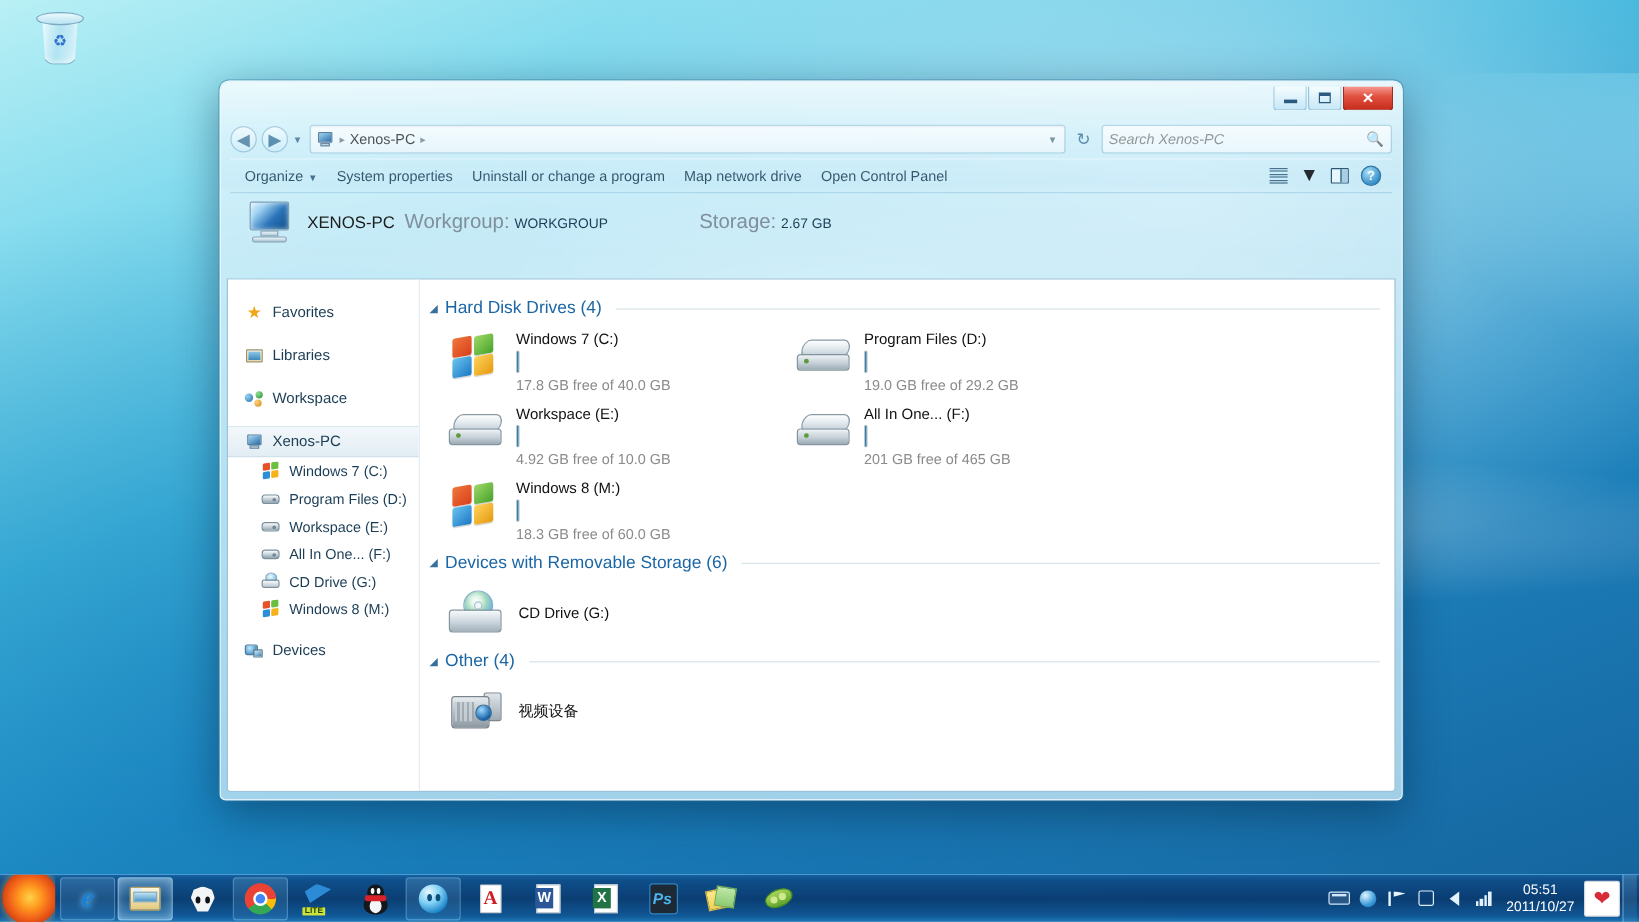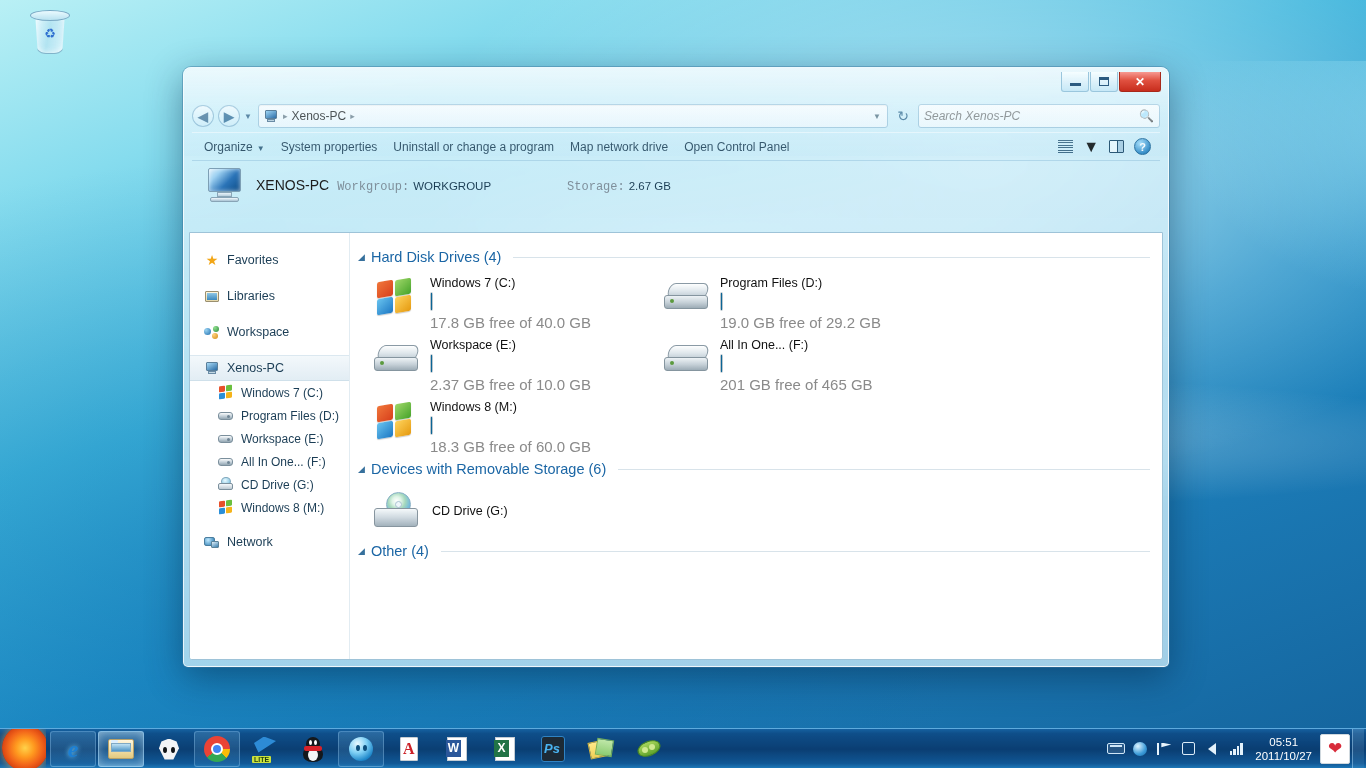--- a/index.html
+++ b/index.html
@@ -148,21 +148,21 @@
   .pc-icon .screen{
     position:absolute;left:6px;top:2px;width:33px;height:24px;border-radius:2px;
     background:linear-gradient(135deg,#dff1fb 0%, #9fd2f2 25%, #2b74b8 60%, #0c4c86 100%);
     border:1px solid #7d9fb5; box-shadow: inset 0 0 4px rgba(255,255,255,.6);
   }
   .pc-icon .stand{position:absolute;left:15px;top:26px;width:15px;height:5px;background:linear-gradient(180deg,#e9f3f9,#b8cfdd);border:1px solid #8aa6b8;}
   .pc-icon .foot{position:absolute;left:8px;top:31px;width:29px;height:5px;border-radius:2px;background:linear-gradient(180deg,#f2f8fc,#a9c3d4);border:1px solid #88a4b6;}
   .info-cols{ display:flex; flex-direction:column; gap:2px; }
   .info-r1{ display:flex; align-items:baseline; }
   .pcname{ font-size:14px; color:#1d1d1d; margin-right:8px; }
-  .lbl{ font-size:12px; color:#7f8f9b;font-family:Liberation Mono, monospace; }
+  .lbl{ font-size:17px; color:#7f8f9b; }
   .val{ font-size:11.5px; color:#1c3e55; margin-left:4px; }
   .info-mem{ margin-left:76px; }
   .info-r2{ margin-left:72px; }
 
   
   .bodyarea{
     position:absolute; left:5px; right:5px; top:164px; bottom:6px;
     display:flex;
     background:#fff;
     border:1px solid #9ec3d8;
@@ -221,21 +221,21 @@
   .section-head{ display:flex; align-items:center; gap:6px; margin:6px 0 4px 0; }
   .sh-arrow{ font-size:9px; color:#36709c; transform:rotate(0deg); }
   .sh-title{ font-size:14.5px; color:#1b66a5; white-space:nowrap; }
   .sh-line{ flex:1; height:1px; background:#d8e3ea; margin-left:6px; }
 
   .tile-grid{ display:flex; flex-wrap:wrap; }
   .tile{ width:290px; height:62px; display:flex; align-items:flex-start; padding:6px 0 0 14px;}
   .tile .dicon{ width:52px;height:46px;flex:none;position:relative;margin-right:6px;}
   .tile .meta{ padding-top:1px; }
   .dname{ font-size:12.5px; color:#111; margin-bottom:3px; white-space:nowrap; }
-  .dfree{ font-size:15px; color:#8a8a8a; margin-top:3px; }
+  .dfree{ font-size:12px; color:#8a8a8a; margin-top:3px; }
   .bar{
     width:190px;height:15px;background:#fff;border:1px solid #b9c6cd;border-radius:2px;
     position:relative; overflow:hidden;
     box-shadow: inset 0 1px 1px rgba(0,0,0,.05);
   }
   .bar .fill{
     height:100%;
     background:linear-gradient(180deg,#1f8fc4 0%, #2fb6e8 18%, #72dcff 45%, #27a9dd 58%, #0e6fa5 100%);
     border-right:1px solid #0b6596;
   }
@@ -555,21 +555,21 @@
             </span>
             <span>Windows 8 (M:)</span>
           </div>
         </div>
         <div class="nav-group">
           <div class="nav-row top">
             <span class="ni net">
               <span class="g"></span>
               <span class="m"></span>
             </span>
-            <span>Network</span>
+            <span>Devices</span>
           </div>
         </div>
       </div>
     <div class="content" id="content">
         <div class="section-head">
           <span class="sh-arrow">◢</span>
           <span class="sh-title">Hard Disk Drives (4)</span>
           <span class="sh-line"></span>
         </div>
         <div class="tile-grid">
@@ -595,21 +595,21 @@
             <span class="meta"><span class="dname" style="display:block">Program Files (D:)</span><span class="bar"><span class="fill" style="width: 35%;"></span></span><span class="dfree" style="display:block">19.0 GB free of 29.2 GB</span></span>
           </div>
           <div class="tile">
             <span class="dicon">
               <span class="ico-hdd">
                 <span class="top"></span>
                 <span class="bot"></span>
                 <span class="led"></span>
               </span>
             </span>
-            <span class="meta"><span class="dname" style="display:block">Workspace (E:)</span><span class="bar"><span class="fill" style="width: 51%;"></span></span><span class="dfree" style="display:block">2.37 GB free of 10.0 GB</span></span>
+            <span class="meta"><span class="dname" style="display:block">Workspace (E:)</span><span class="bar"><span class="fill" style="width: 51%;"></span></span><span class="dfree" style="display:block">4.92 GB free of 10.0 GB</span></span>
           </div>
           <div class="tile">
             <span class="dicon">
               <span class="ico-hdd">
                 <span class="top"></span>
                 <span class="bot"></span>
                 <span class="led"></span>
               </span>
             </span>
             <span class="meta"><span class="dname" style="display:block">All In One... (F:)</span><span class="bar"><span class="fill" style="width: 70%;"></span></span><span class="dfree" style="display:block">201 GB free of 465 GB</span></span>
@@ -639,20 +639,31 @@
               <span class="tray"></span>
             </span>
           </span>
           <span class="lbl2">CD Drive (G:)</span>
         </div>
         <div class="section-head">
           <span class="sh-arrow">◢</span>
           <span class="sh-title">Other (4)</span>
           <span class="sh-line"></span>
         </div>
+        <div class="dev-item">
+          <span class="dicon" style="width:52px;height:46px;position:relative;flex:none">
+            <span class="ico-cam">
+              <span class="grip"></span>
+              <span class="body"></span>
+              <span class="ribs"></span>
+              <span class="lens"></span>
+            </span>
+          </span>
+          <span class="lbl2">视频设备</span>
+        </div>
       </div>
   </div>
 </div>
 
 <div class="taskbar">
   <div class="startorb">
     <div class="orb"></div>
   </div>
   <div class="tasks" id="tasks">
       <div class="tb-btn pinned">

